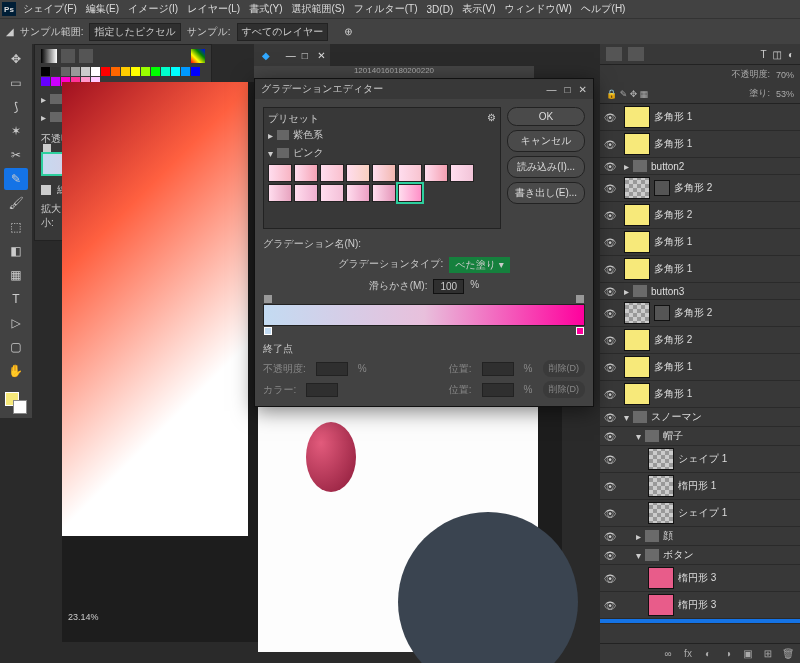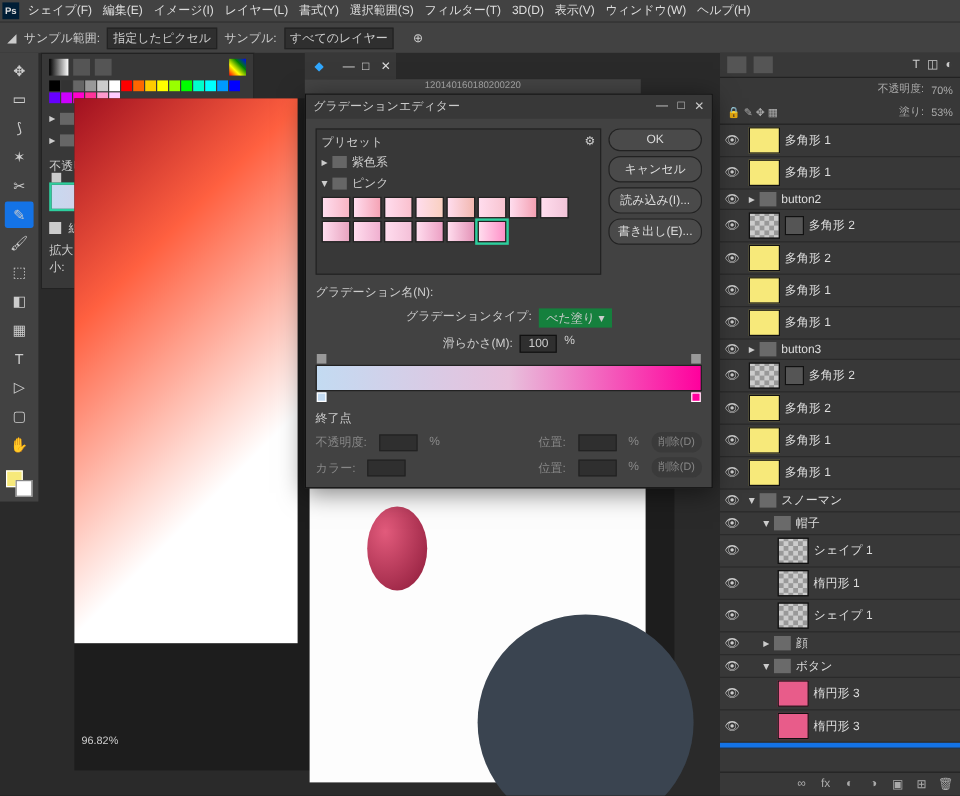--- a/index.html
+++ b/index.html
@@ -187,21 +187,21 @@
     <span>拡大・縮小:</span>
     <span>100</span>
     <span>%</span>
     <span class="check" style="background:#1473e6">✓</span>
     <span>レイヤーに整列</span>
   </div>
 </div>
 
 <div class="canvas-area">
   <div class="canvas-img"></div>
-  <div class="canvas-zoom">96.82%</div>
+  <div class="canvas-zoom">23.14%</div>
   <div class="canvas2">
     <div class="oval"></div>
     <div class="curve"></div>
   </div>
 </div>
 
 <div class="doc-tab">
   <span style="color:#31a8ff">◆</span>
   <span style="margin-left:10px">—</span>
   <span>□</span>

